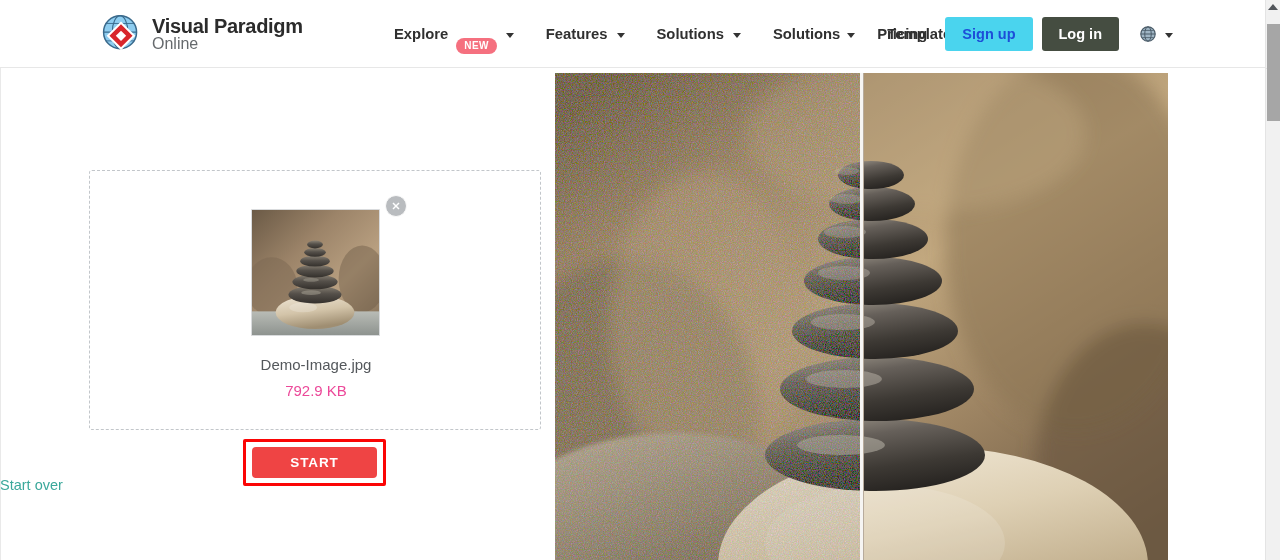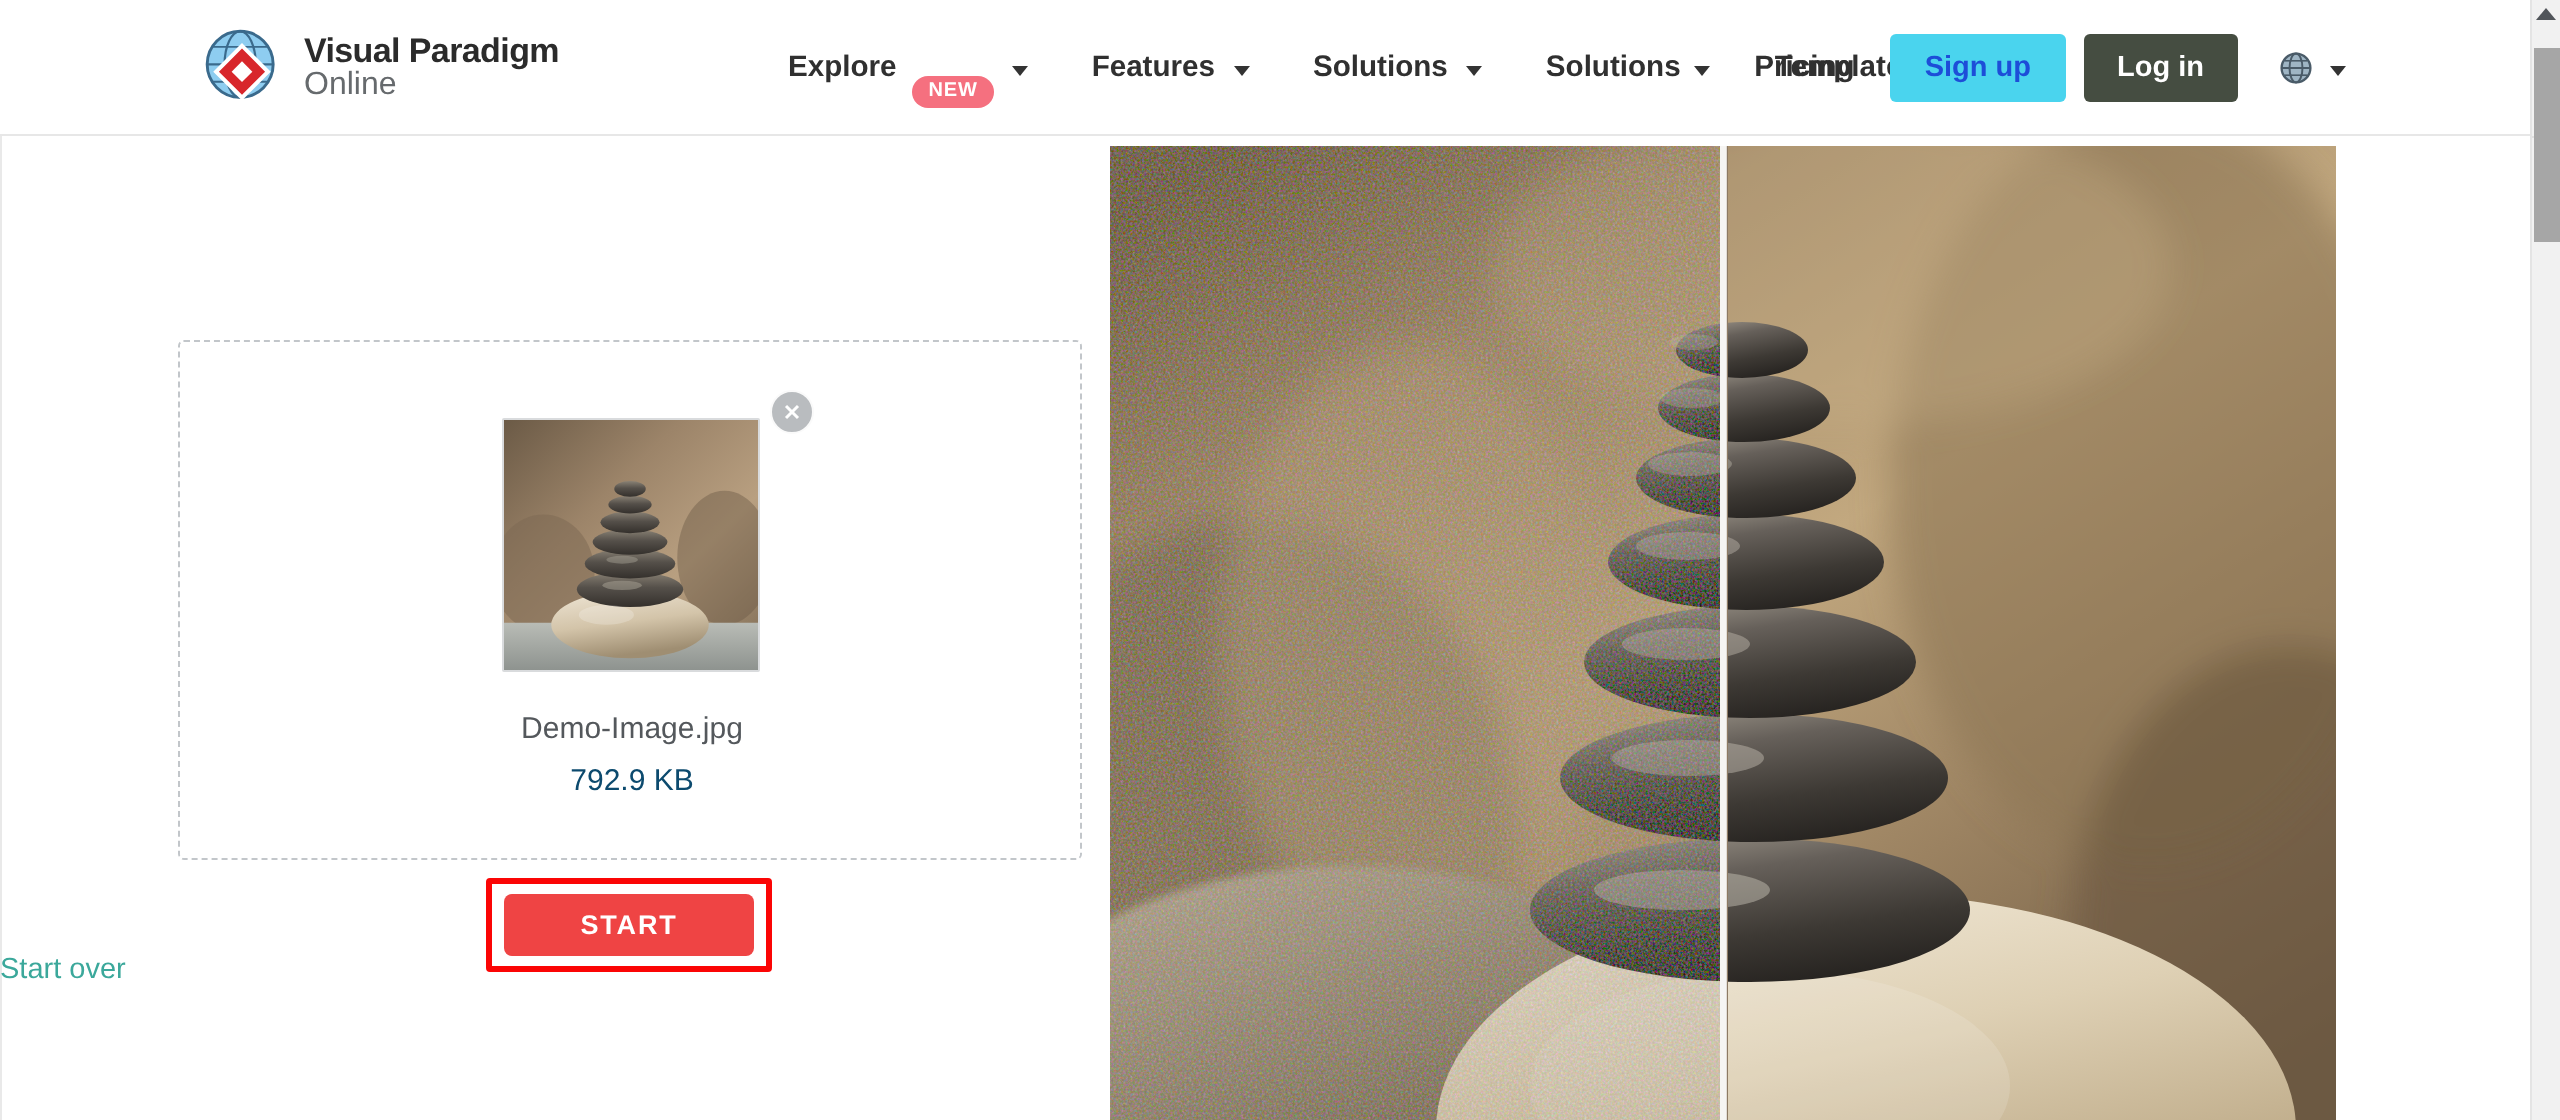--- a/index.html
+++ b/index.html
@@ -35,21 +35,21 @@
     position: absolute;
     left: 99px; top: 12px;
     display: flex;
     align-items: center;
     gap: 9px;
     text-decoration: none;
   }
   .brand-logo { width: 44px; height: 44px; display: block; }
   .brand-text { display: flex; flex-direction: column; line-height: 1.02; }
   .brand-line1 {
-    font-size: 17px; font-weight: bold; color: #2b2b2b;
+    font-size: 20px; font-weight: bold; color: #2b2b2b;
     letter-spacing: -0.3px; white-space: nowrap;
   }
   .brand-line2 {
     font-size: 16px; color: #666a6d; letter-spacing: 0px;
   }
 
   .nav-links {
     position: absolute;
     left: 378px; top: 0;
     height: 68px;
@@ -205,21 +205,21 @@
     margin-top: 20px;
     text-align: center;
     font-size: 15px;
     color: #54585c;
     white-space: nowrap;
   }
   .thumb-size {
     margin-top: 9px;
     text-align: center;
     font-size: 15px;
-    color: #0c4a6e;
+    color: #ec4899;
   }
 
   
   .start-annot {
     position: absolute;
     left: 243px; top: 439px;
     width: 143px; height: 47px;
     border: 3px solid #fb0505;
     background: #ffffff;
     border-radius: 2px;

